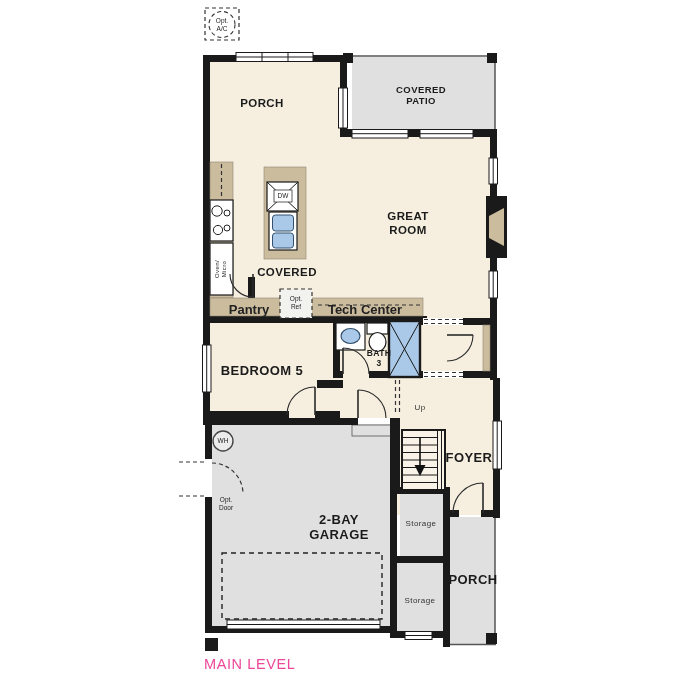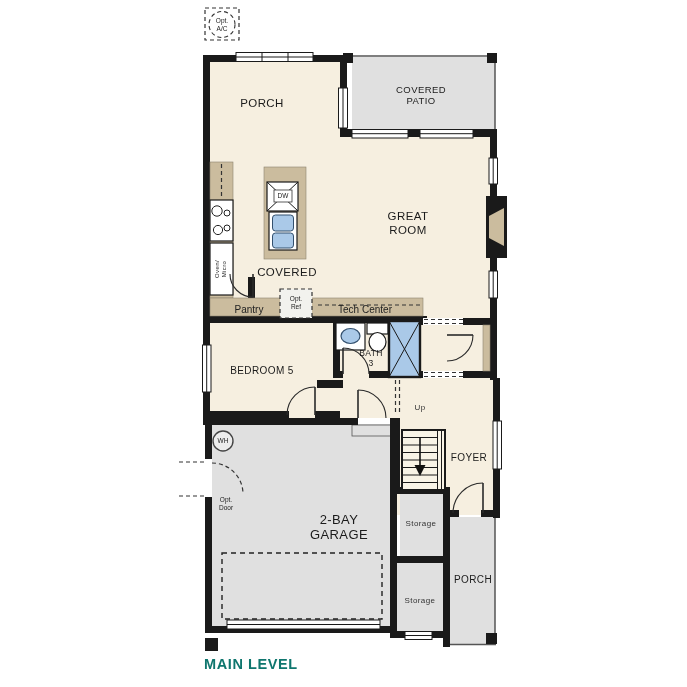--- a/index.html
+++ b/index.html
@@ -15,27 +15,27 @@
   .win{fill:#fff;stroke:#1a1a1a;stroke-width:1;}
   .wline{stroke:#1a1a1a;stroke-width:1;}
   .fixt{fill:#fff;stroke:#1a1a1a;stroke-width:1.2;}
   .arc{fill:none;stroke:#2a2a2a;stroke-width:1.1;}
   .leaf{stroke:#2a2a2a;stroke-width:1.6;}
   .dash{fill:none;stroke:#333;stroke-width:1.2;stroke-dasharray:4 3;}
   .thin{stroke:#555;stroke-width:1.5;}
   
   .lbl{position:absolute;transform:translate(-50%,-50%);white-space:pre-line;text-align:center;
        color:#1b1b1b;line-height:1.18;letter-spacing:.4px;}
-  .b{font-weight:normal;}
-  .f12{font-size:11.5px;} .f13{font-size:13px;margin-left:32px;} .f10{font-size:10px;}
-  .f9{font-size:9.5px;} .f8b{font-size:8.5px;} .f8{font-size:8px;font-weight:normal;color:#333;}
-  .f7{font-size:10px;font-weight:normal;color:#222;letter-spacing:0;padding-left:36px;}
+  .b{font-weight:bold;}
+  .f12{font-size:11.5px;} .f13{font-size:13px;margin-left:32px;} .f10{font-size:13px;}
+  .f9{font-size:9.5px;} .f8b{font-size:8.5px;margin-left:8px;} .f8{font-size:8px;font-weight:normal;color:#333;}
+  .f7{font-size:13px;font-weight:bold;color:#222;letter-spacing:0;padding-left:36px;}
   .f6{font-size:6.5px;font-weight:normal;color:#222;letter-spacing:0;}
   .rot{transform:translate(-50%,-50%) rotate(-90deg);font-size:6px;line-height:1.2;}
-  .title{position:absolute;transform:none;font-weight:bold;font-size:14.5px;color:#0f766e;
+  .title{position:absolute;transform:none;font-weight:normal;font-size:14.5px;color:#ec4899;
          letter-spacing:.6px;white-space:nowrap;}
 </style>
 </head>
 <body>
 
 <div class="plan">
 <svg width="687" height="687" viewBox="0 0 687 687">
 
   <g>
     <rect class="interior" x="210" y="60" width="137" height="258"></rect>

